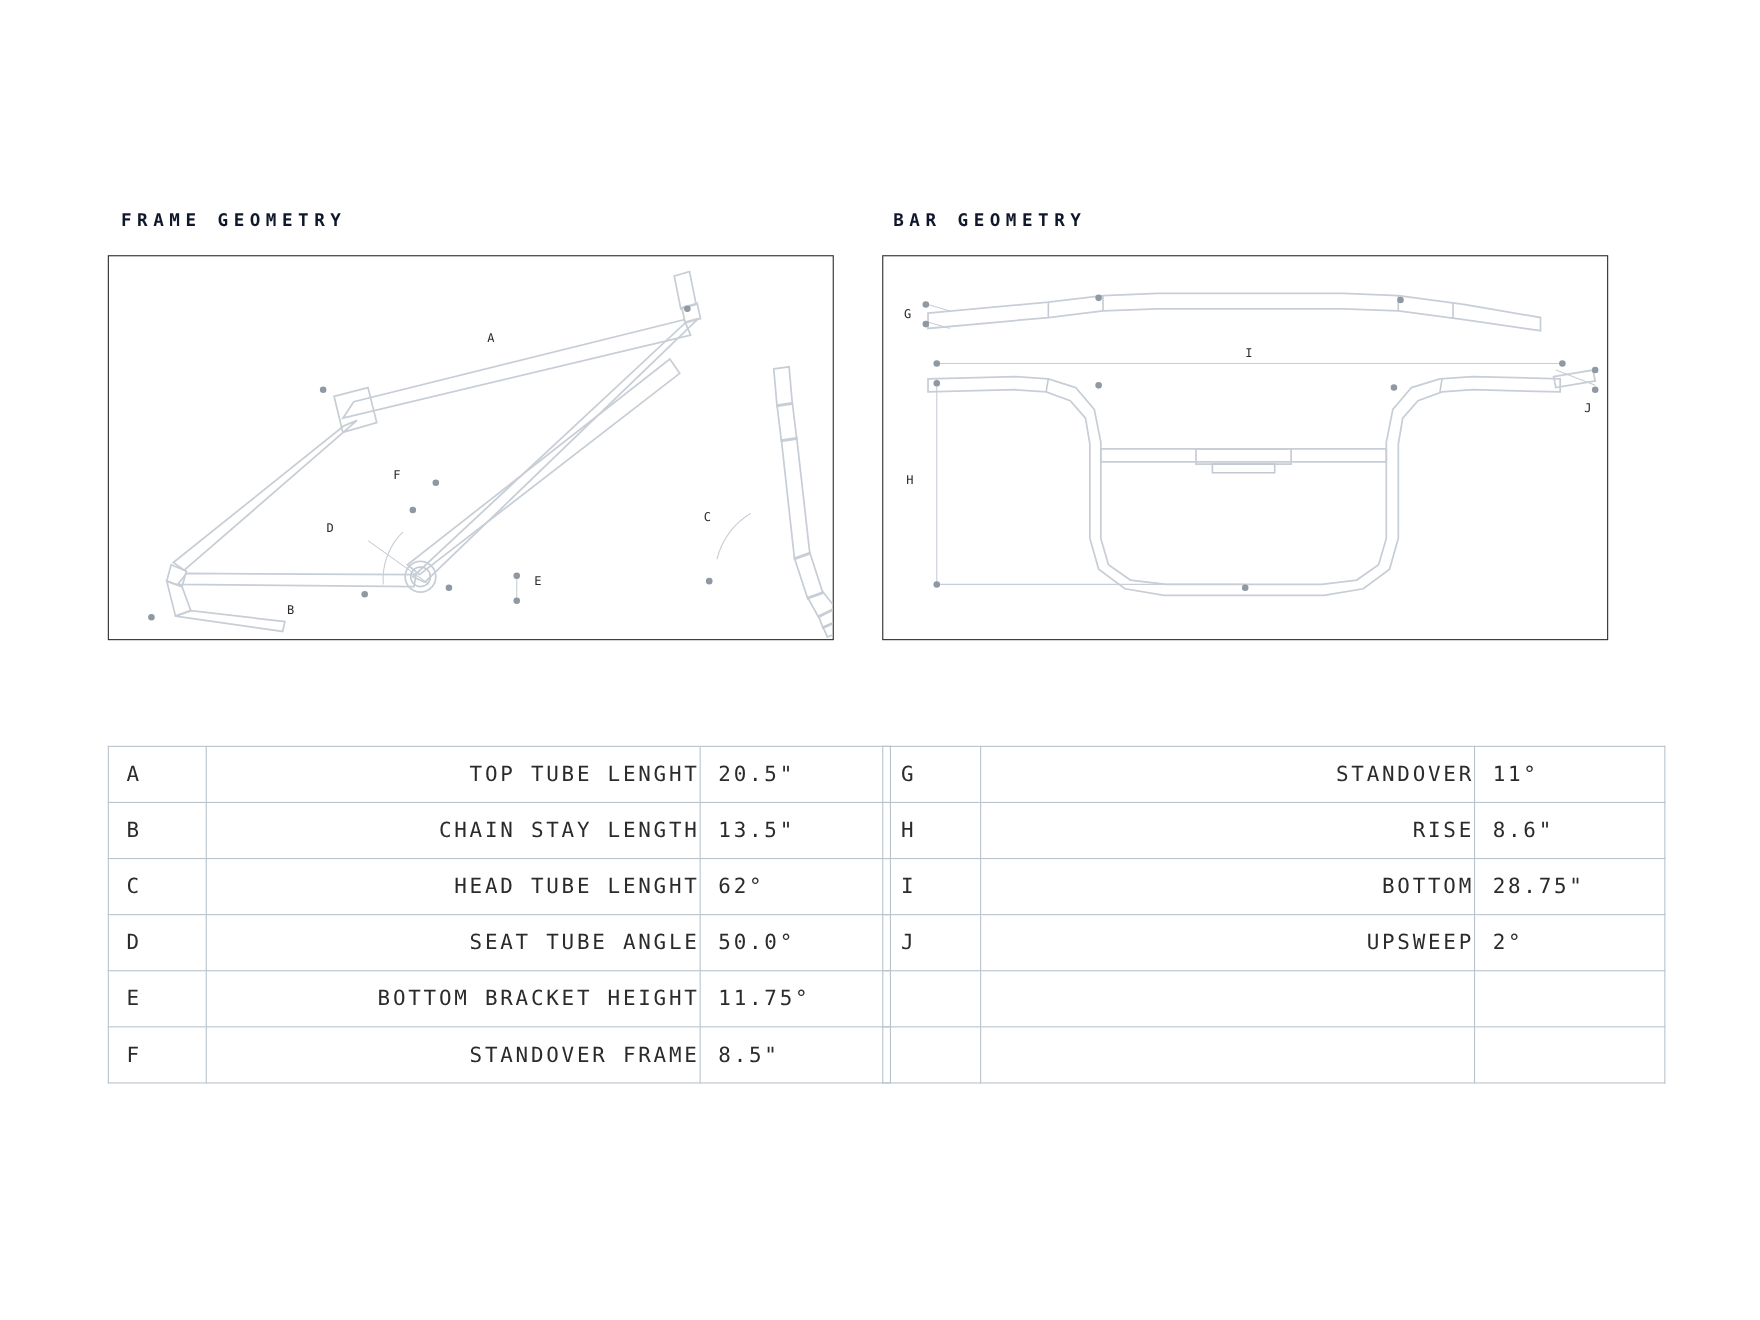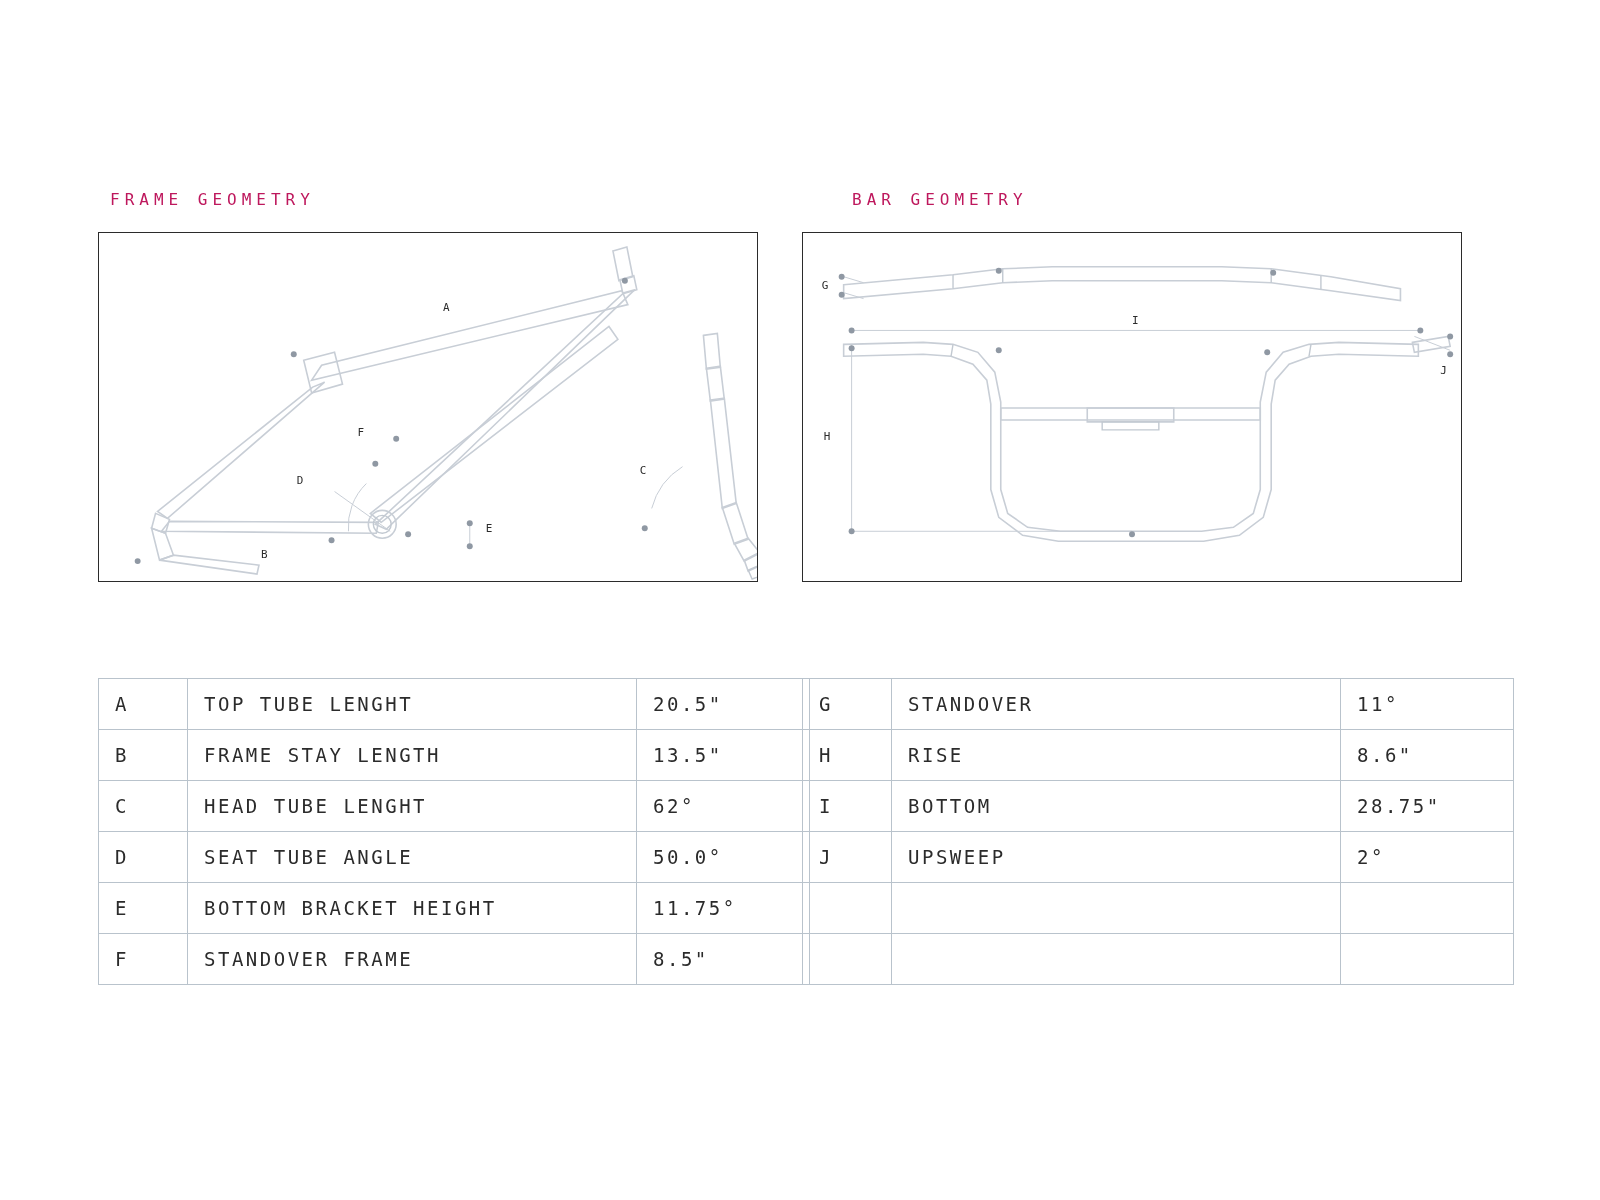--- a/index.html
+++ b/index.html
@@ -14,26 +14,26 @@
     color: #2b2b2b;
     position: relative;
     overflow: hidden;
   }
 
   .panel-title {
     position: absolute;
     font-family: "DejaVu Sans Mono", monospace;
     font-size: 16px;
     letter-spacing: 5px;
-    color: #be185d;
-    font-weight: 400;
+    color: #0f172a;
+    font-weight: 700;
   }
 
   #frame-title { left: 110px; top: 190px; }
-  #bar-title   { left: 852px; top: 190px; }
+  #bar-title   { left: 812px; top: 190px; }
 
   .diagram-box {
     position: absolute;
     border: 1.5px solid #2b2b2b;
     box-sizing: border-box;
     background: #ffffff;
   }
   #frame-diagram { left: 98px;  top: 232px; width: 660px; height: 350px; }
   #bar-diagram   { left: 802px; top: 232px; width: 660px; height: 350px; }
 
@@ -53,21 +53,21 @@
     padding: 0 0 0 16px;
     font-family: "DejaVu Sans Mono", monospace;
     font-size: 19px;
     letter-spacing: 2.5px;
     color: #2b2b2b;
     vertical-align: middle;
     white-space: nowrap;
     overflow: hidden;
   }
   .geo-table td.key    { width: 72px; }
-  .geo-table td.label  { width: 432px; }
+  .geo-table td.label  { width: 432px; text-align: right; }
   .geo-table td.value  { width: 156px; }
 
   .geo-table tr.empty td { color: transparent; }
 
   
   .tube  { fill: none; stroke: #c8ced6; stroke-width: 1.6; }
   .tube2 { fill: none; stroke: #c2c9d1; stroke-width: 1.4; }
   .dimline { stroke: #c8ced6; stroke-width: 1; fill: none; }
   .node { fill: #8f98a3; }
   .callout {
@@ -199,21 +199,21 @@
 
 <table class="geo-table" id="frame-table">
   <tbody>
     <tr>
       <td class="key">A</td>
       <td class="label">TOP TUBE LENGHT</td>
       <td class="value">20.5"</td>
     </tr>
     <tr>
       <td class="key">B</td>
-      <td class="label">FRAME STAY LENGTH</td>
+      <td class="label">CHAIN STAY LENGTH</td>
       <td class="value">13.5"</td>
     </tr>
     <tr>
       <td class="key">C</td>
       <td class="label">HEAD TUBE LENGHT</td>
       <td class="value">62°</td>
     </tr>
     <tr>
       <td class="key">D</td>
       <td class="label">SEAT TUBE ANGLE</td>

